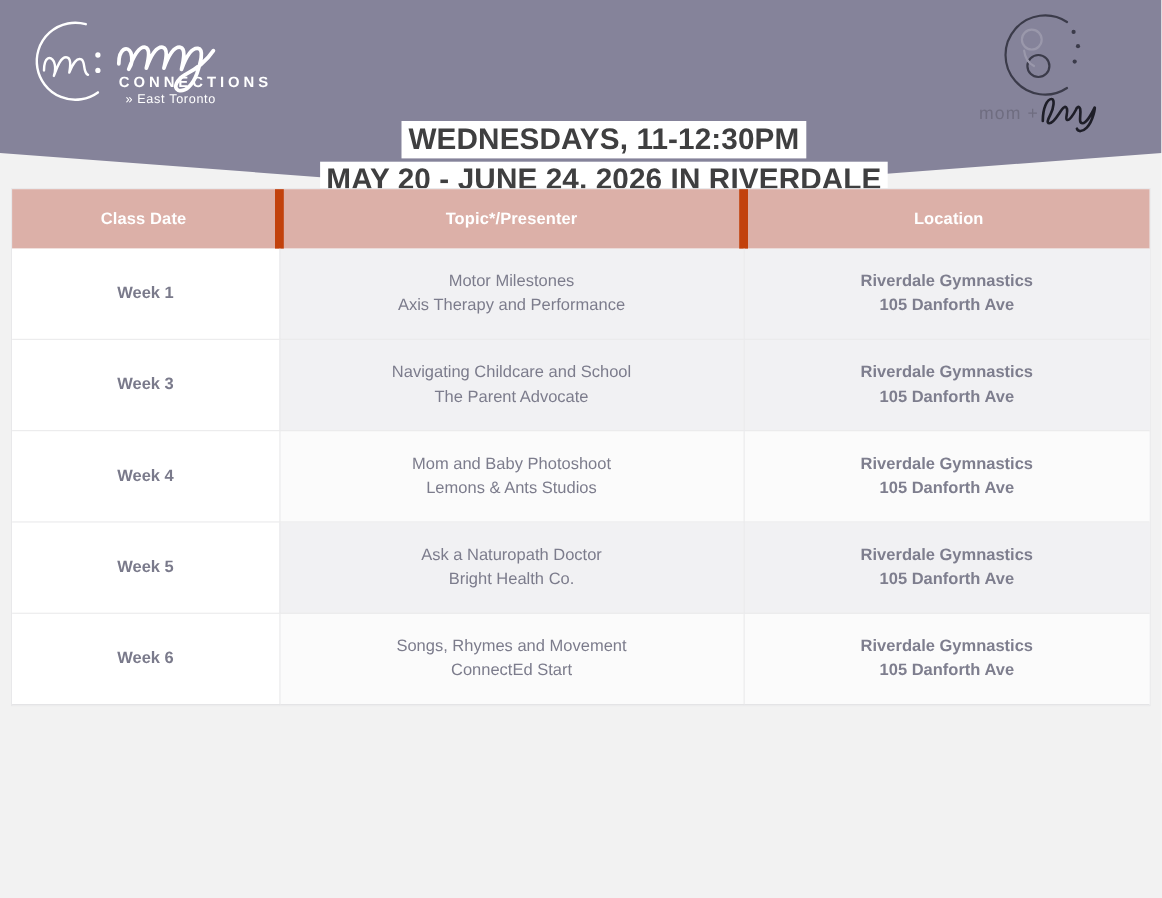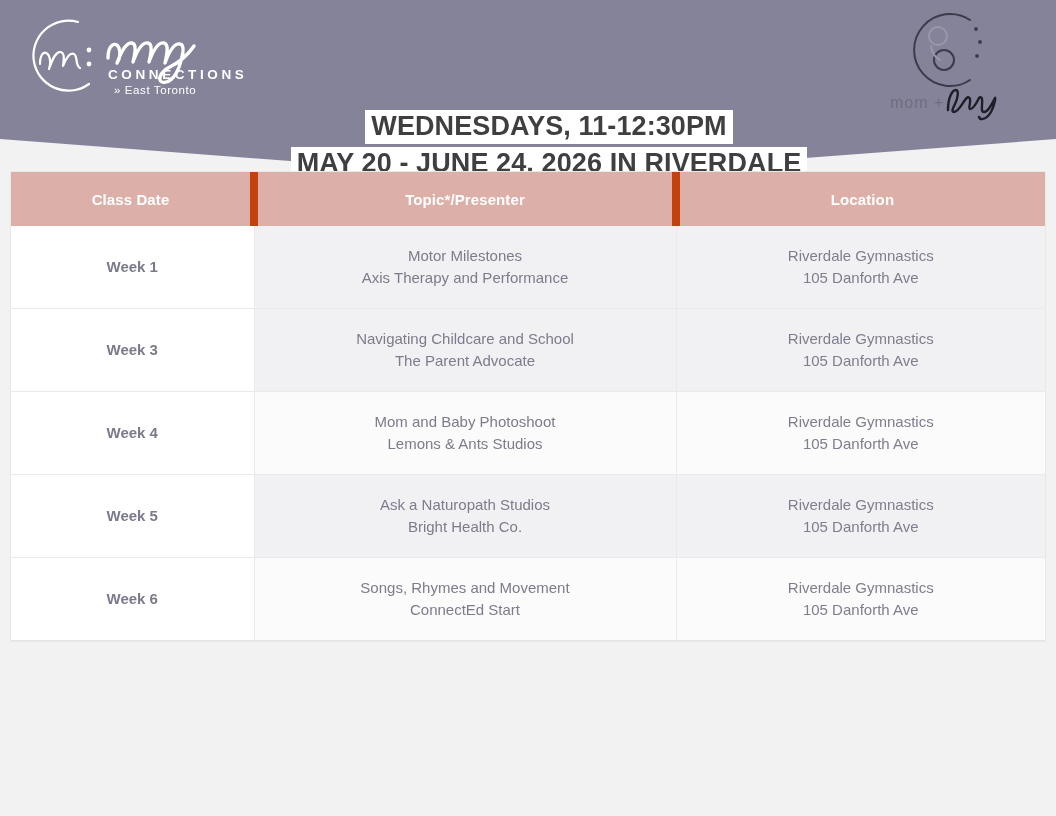--- a/index.html
+++ b/index.html
@@ -116,21 +116,21 @@
   }
   #schedule tbody td:last-child { border-right: none; }
   #schedule tbody tr:last-child td { border-bottom: 1px solid #e4e4e6; }
 
   #schedule tbody td.cell-date {
     background: #ffffff;
     color: #7a7a8b;
     font-weight: bold;
   }
   #schedule tbody td.cell-loc {
-    font-weight: normal;
+    font-weight: bold;
     color: #7e7e8e;
   }
   #schedule tbody tr.alt td.cell-topic,
   #schedule tbody tr.alt td.cell-loc { background: #f1f1f3; }
   #schedule tbody tr.plain td.cell-topic,
   #schedule tbody tr.plain td.cell-loc { background: #fbfbfb; }
 
   .ln2 { display: block; }
 </style>
 </head>
@@ -234,21 +234,21 @@
       </td>
       <td class="cell-loc">
         <span class="ln2">Riverdale Gymnastics</span>
         <span class="ln2">105 Danforth Ave</span>
       </td>
     </tr>
 
     <tr class="alt">
       <td class="cell-date">Week 5</td>
       <td class="cell-topic">
-        <span class="ln2">Ask a Naturopath Studios</span>
+        <span class="ln2">Ask a Naturopath Doctor</span>
         <span class="ln2">Bright Health Co.</span>
       </td>
       <td class="cell-loc">
         <span class="ln2">Riverdale Gymnastics</span>
         <span class="ln2">105 Danforth Ave</span>
       </td>
     </tr>
 
     <tr class="plain">
       <td class="cell-date">Week 6</td>

